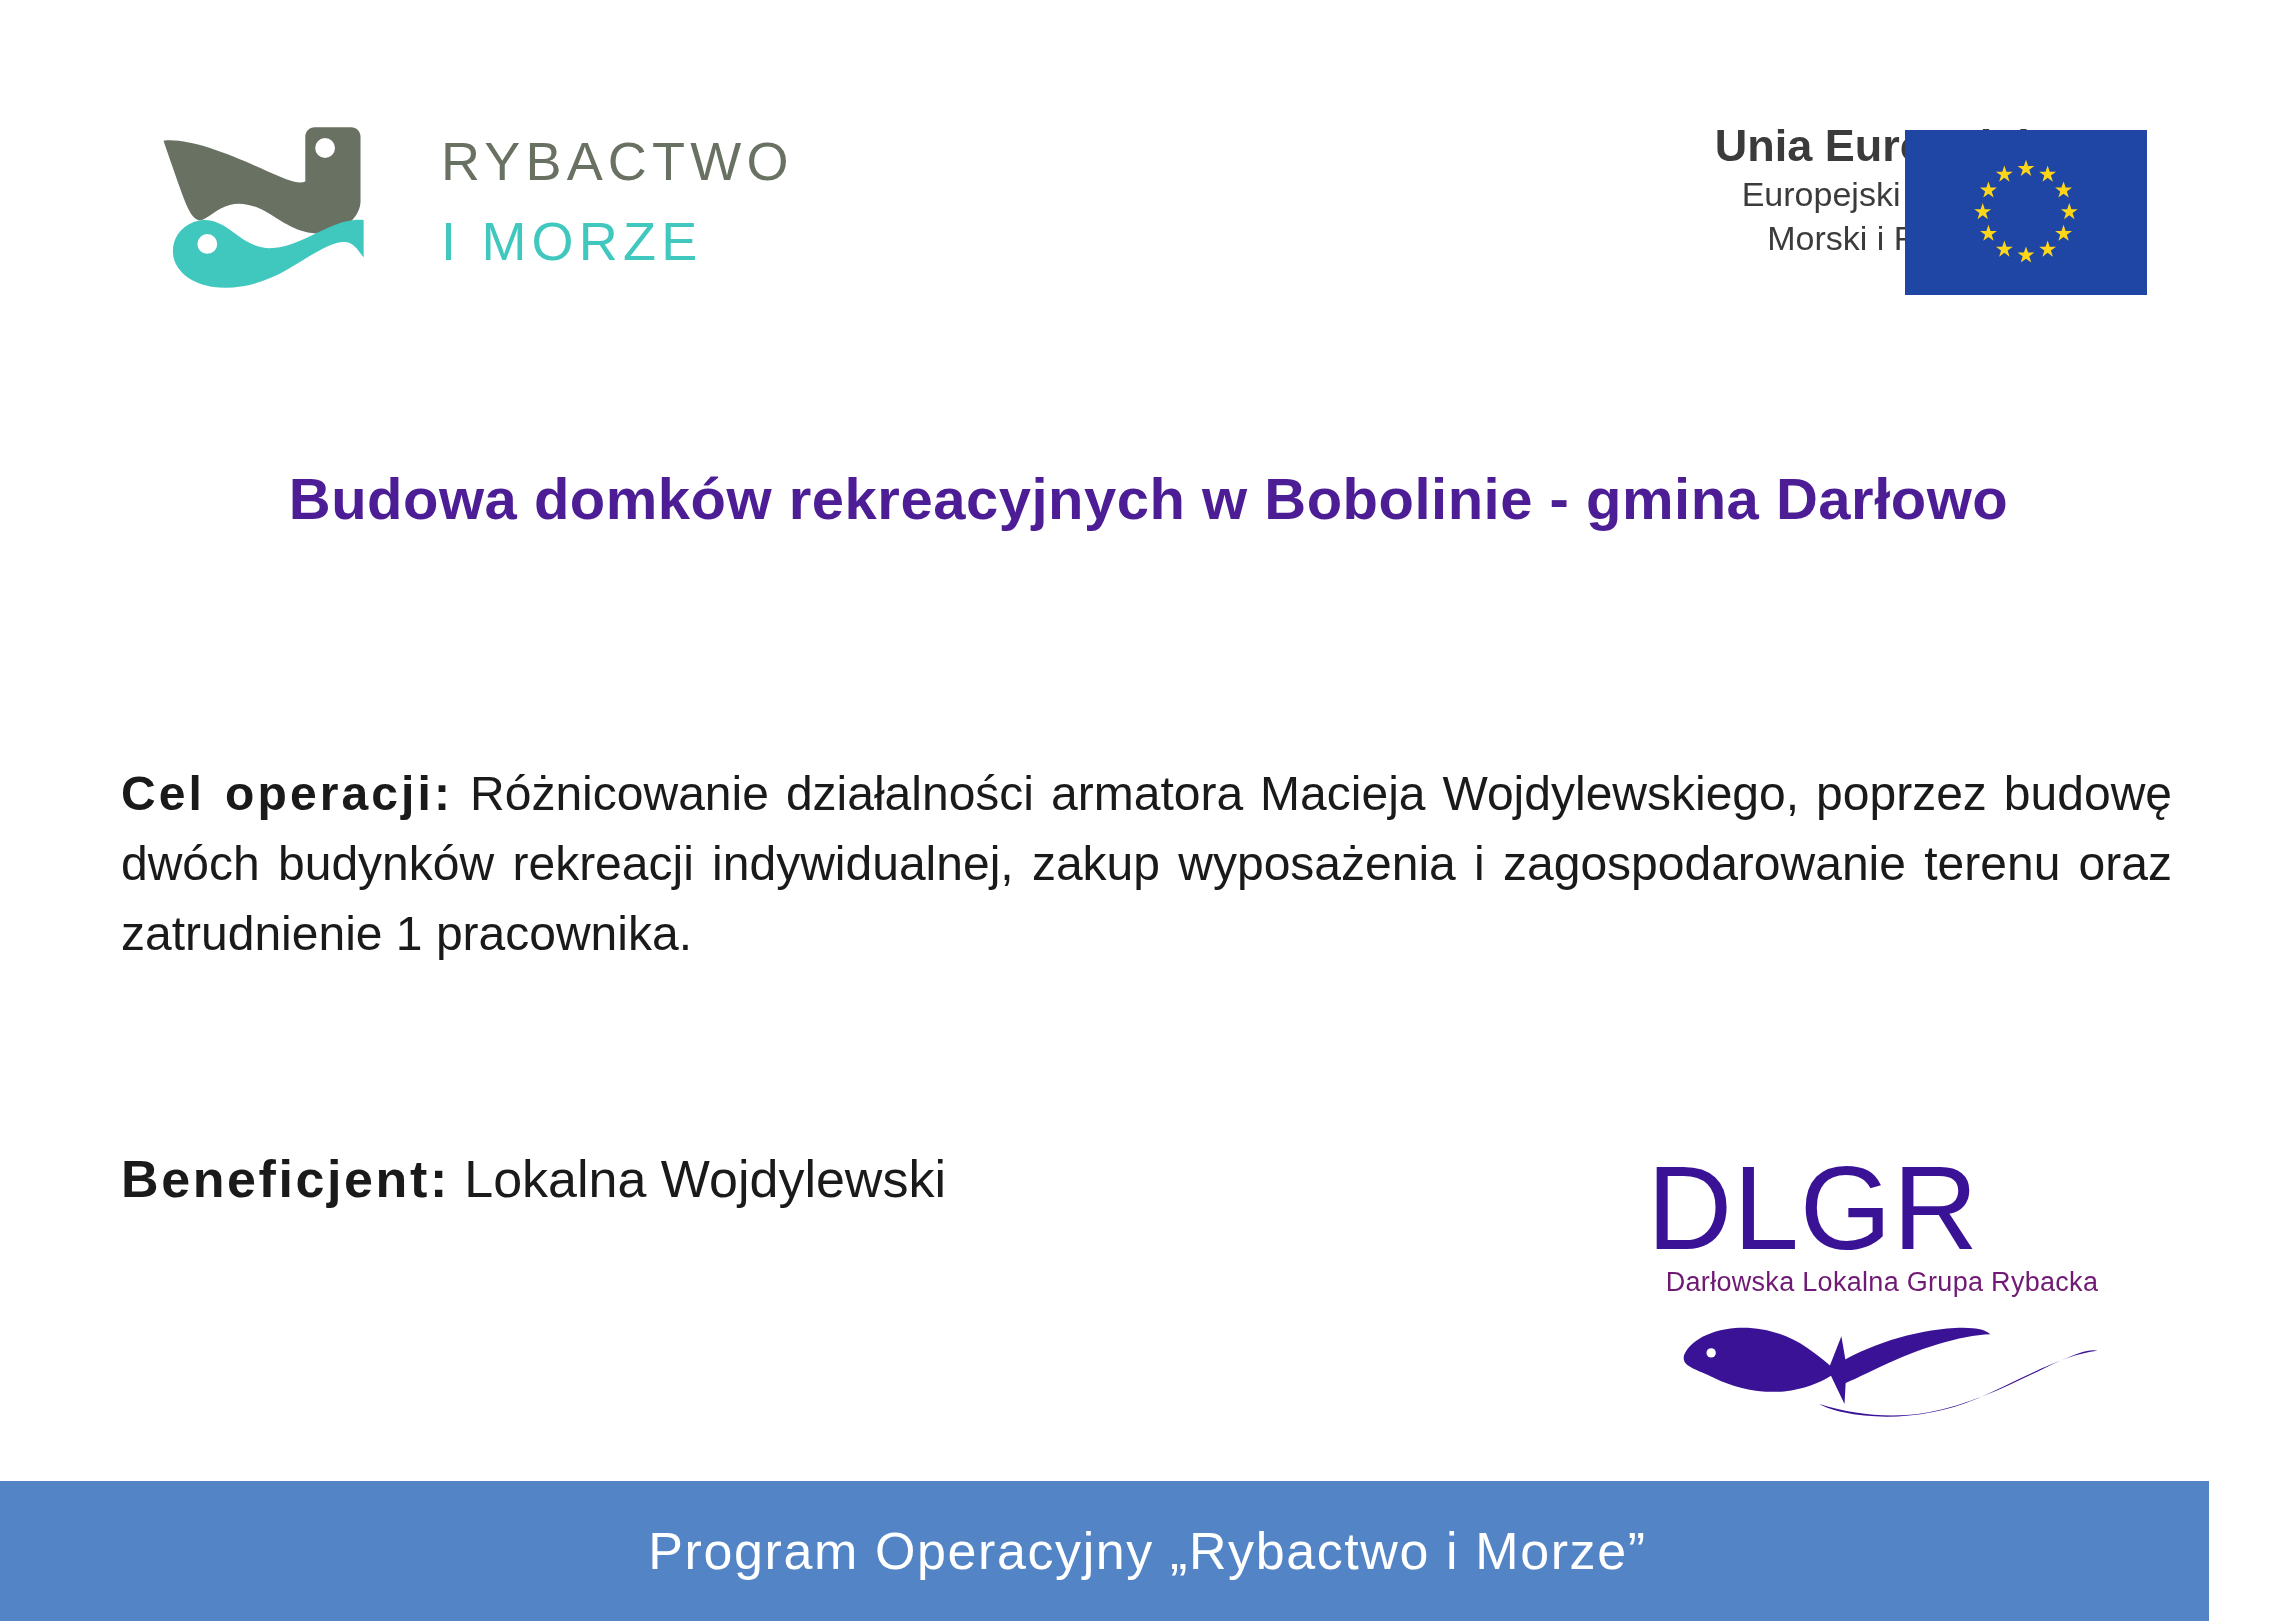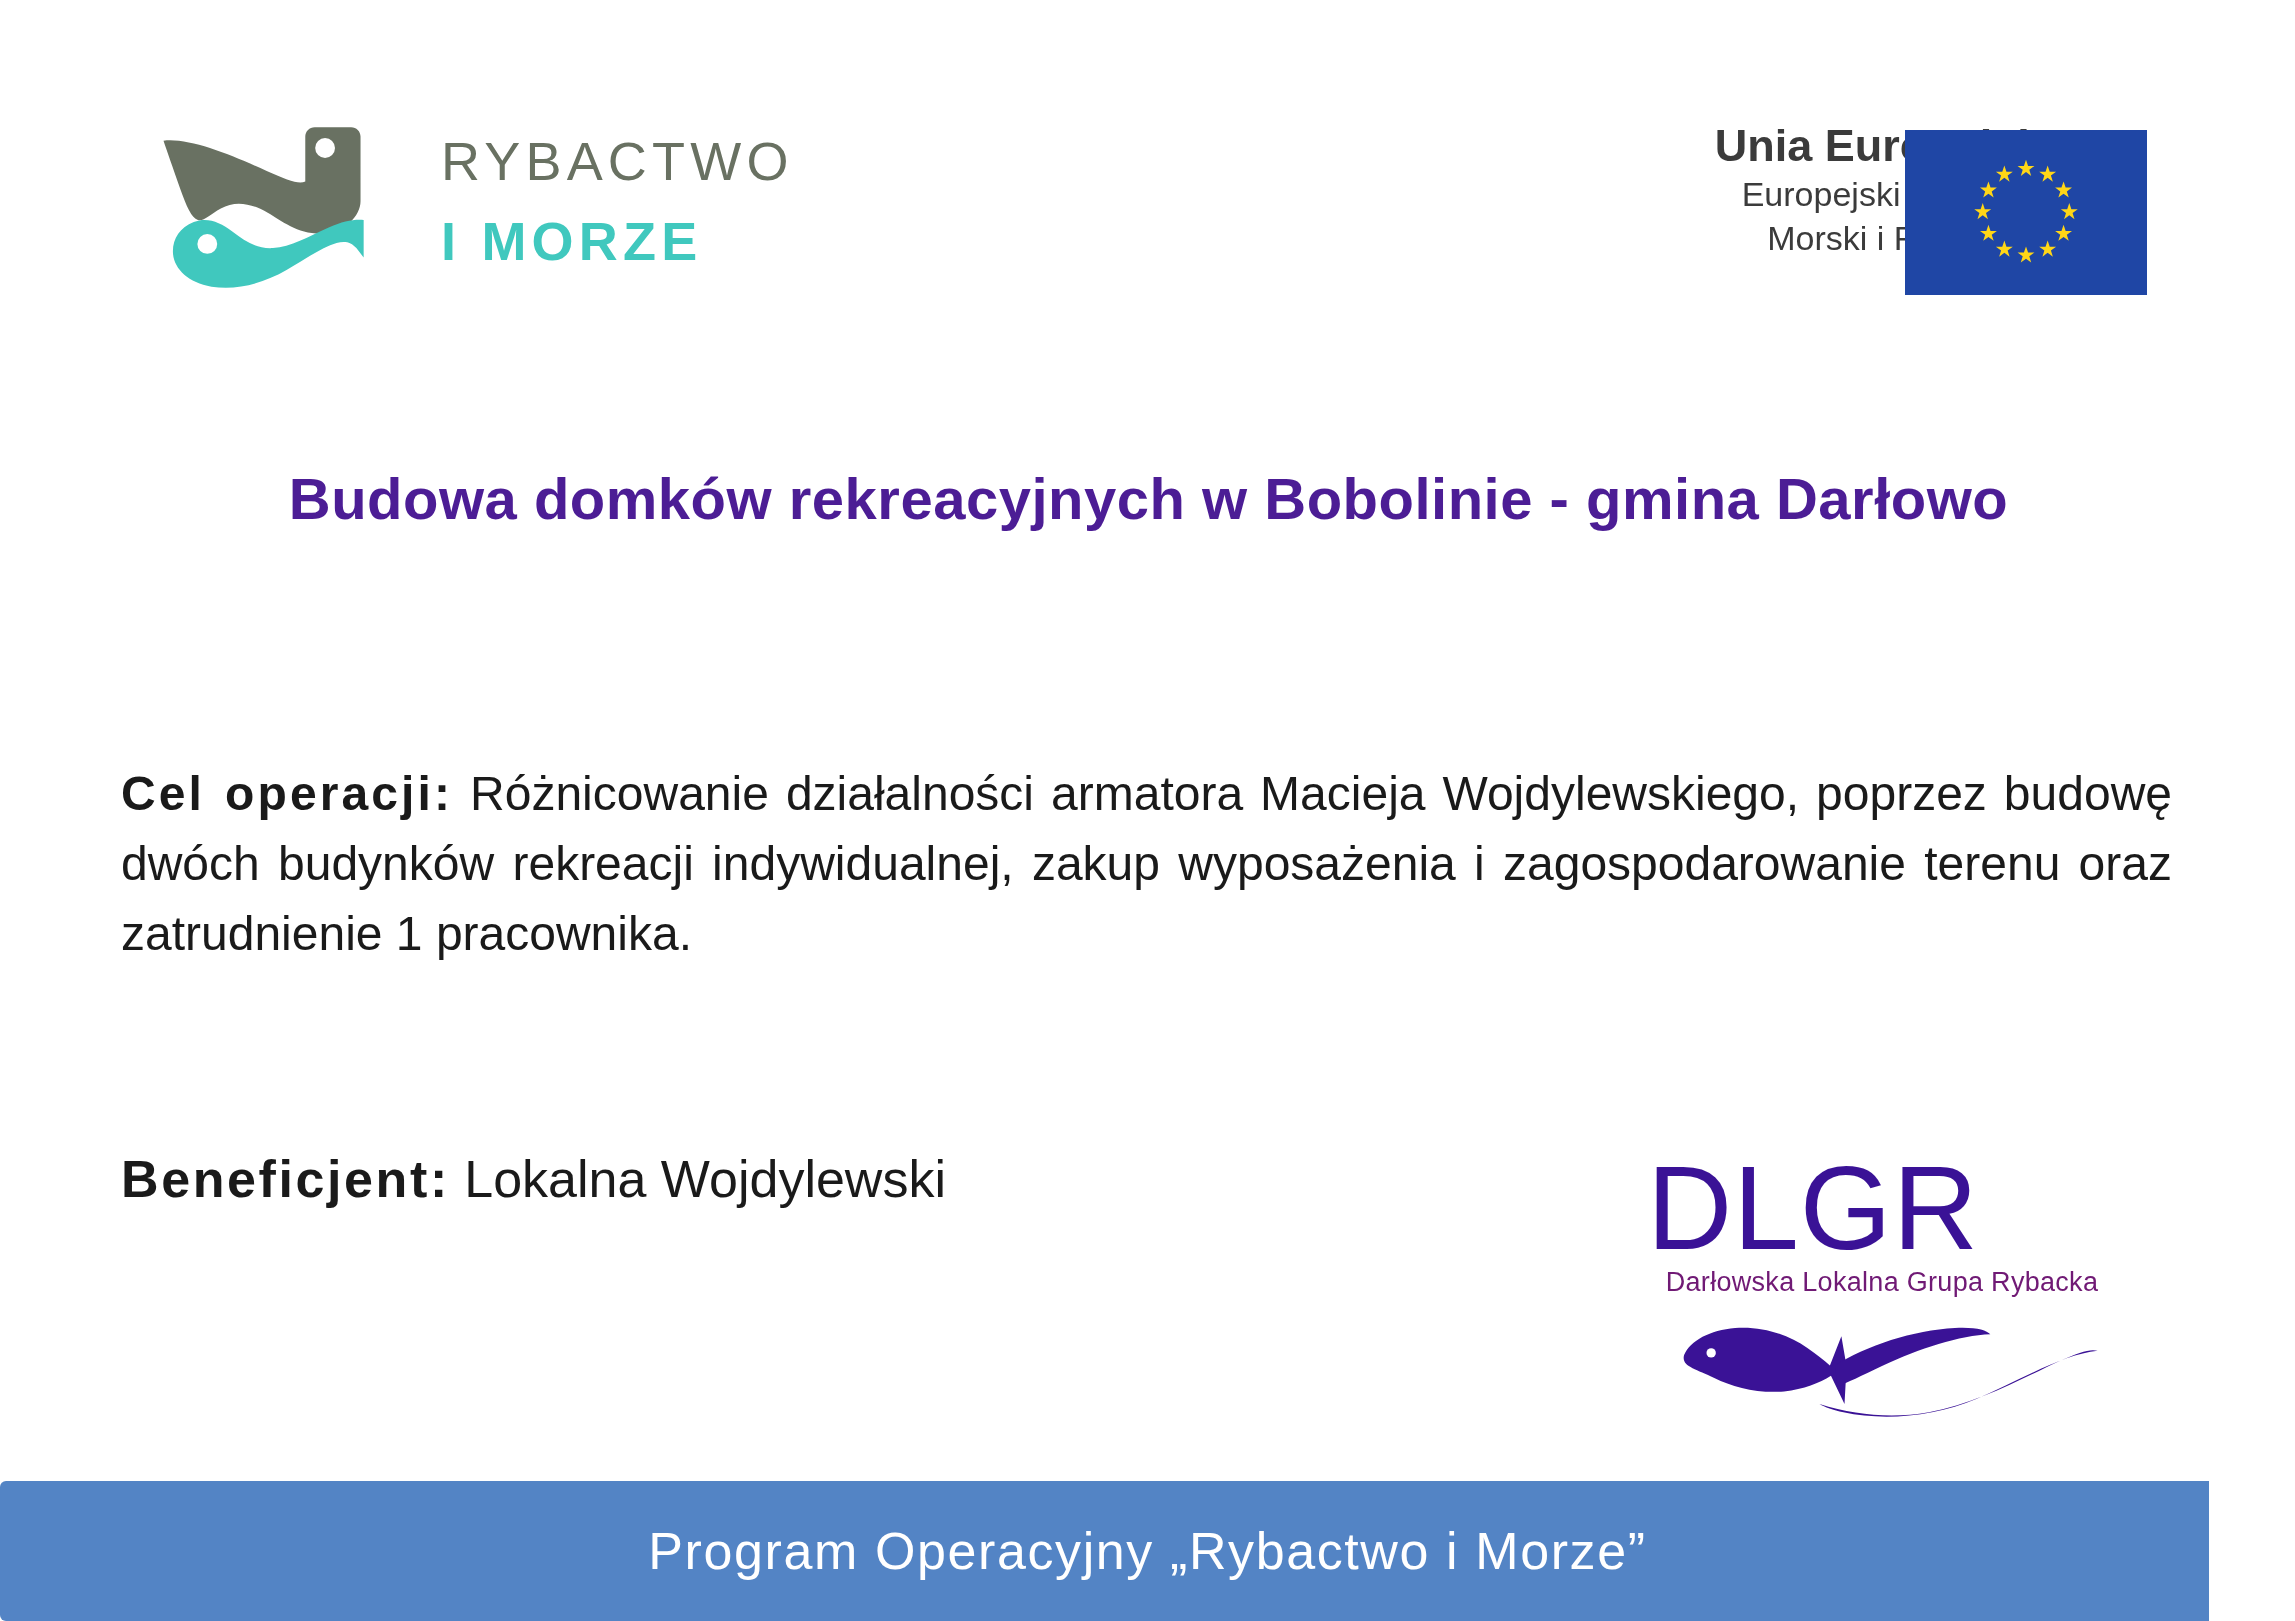--- a/index.html
+++ b/index.html
@@ -56,21 +56,21 @@
     line-height: 67px;
     white-space: nowrap;
     font-weight: 400;
   }
   .rim-line2 {
     font-size: 54px;
     letter-spacing: 5.2px;
     color: #40C8BE;
     line-height: 67px;
     white-space: nowrap;
-    font-weight: 700;
+    font-weight: 400;
     margin-top: 12.5px;
   }
 
   
   .eu-block {
     position: absolute;
     right: 148px;
     top: 120px;
     width: 512px;
     text-align: center;
@@ -193,21 +193,20 @@
   .footer {
     position: absolute;
     left: 0;
     top: 1481px;
     width: 2295px;
     height: 140px;
     background: #5384C5;
     display: flex;
     align-items: center;
     justify-content: center;
-    border-radius: 6px;
   }
   .footer-text {
     color: #ffffff;
     font-size: 52px;
     line-height: 63px;
     letter-spacing: 1.6px;
     white-space: nowrap;
   }
 </style>
 </head>

